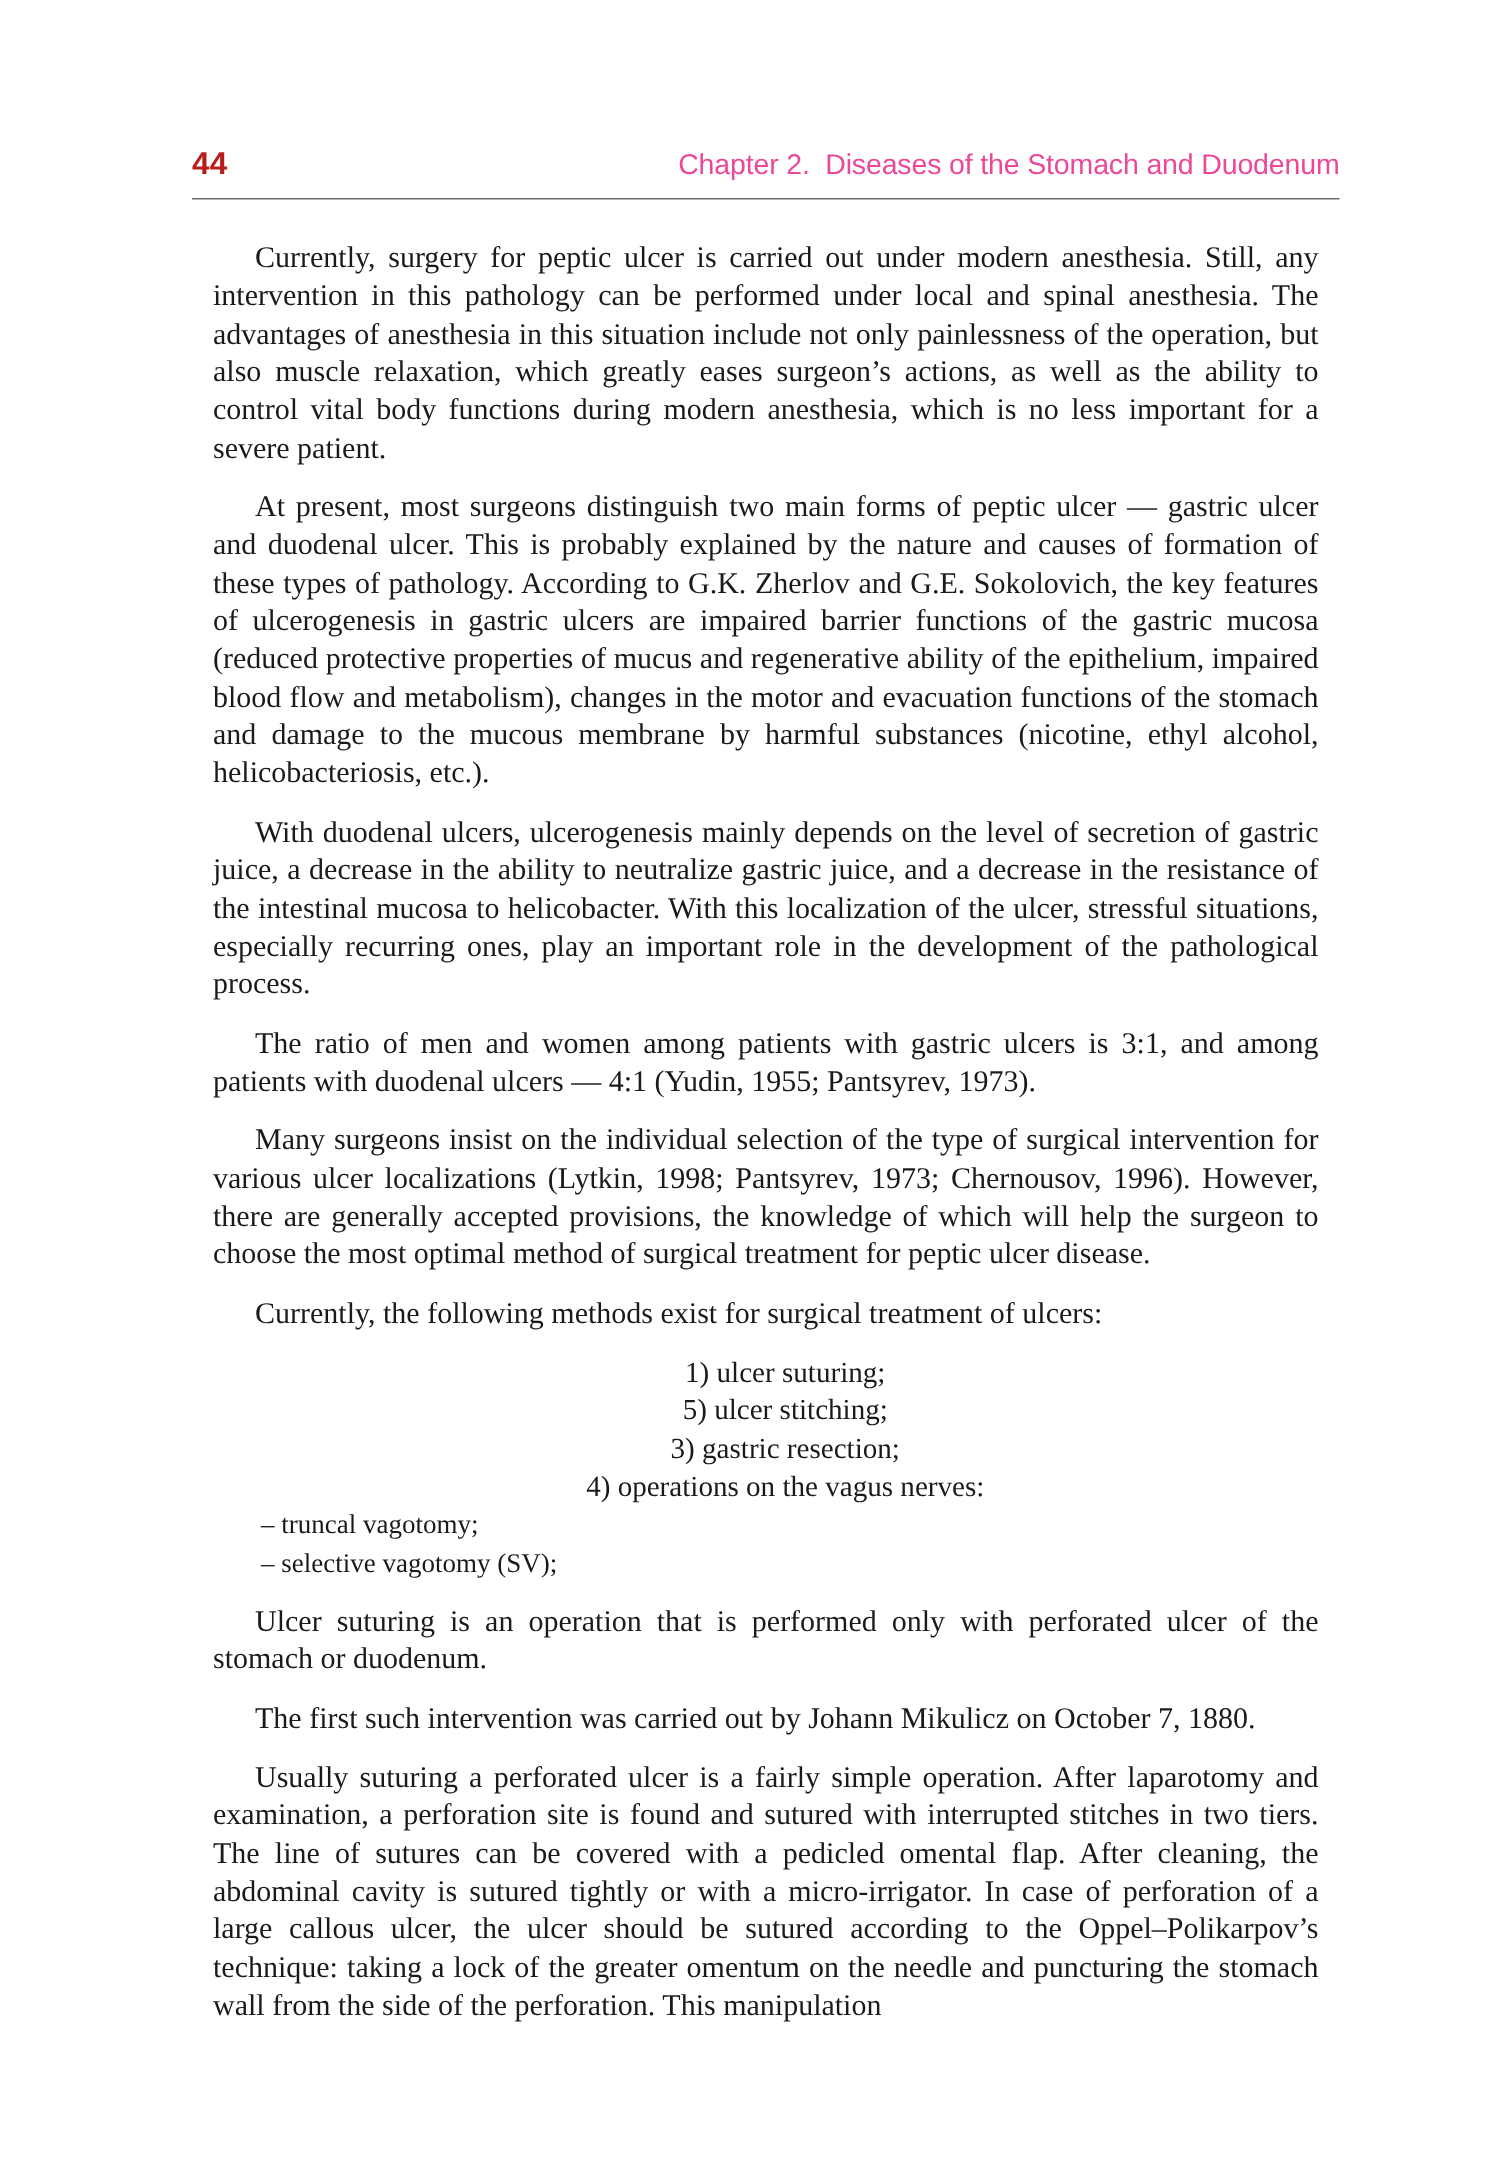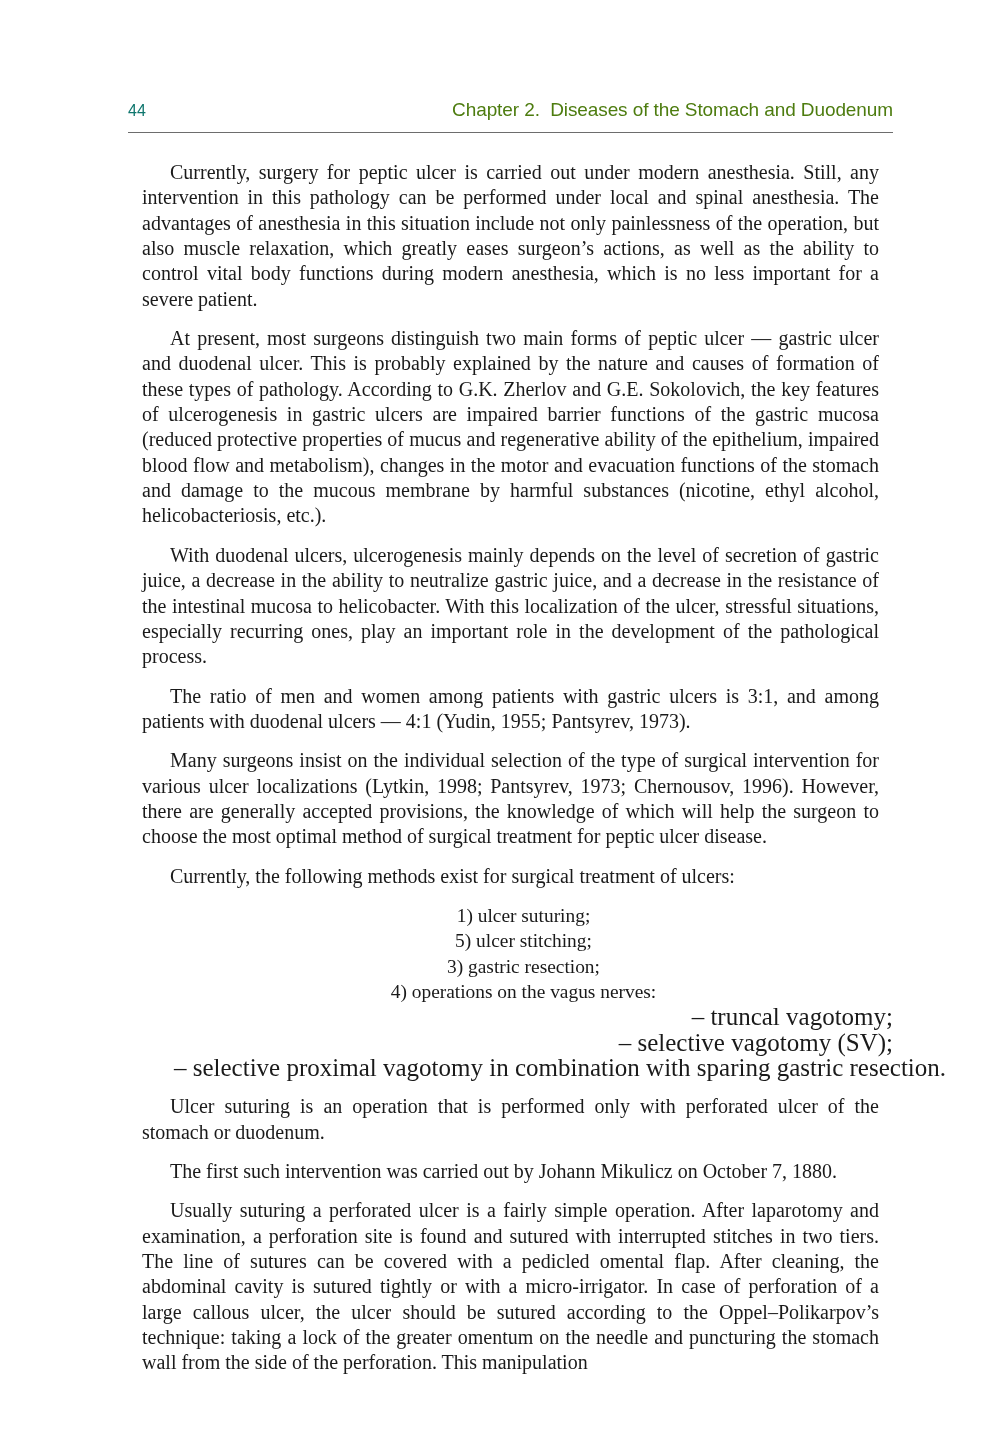--- a/index.html
+++ b/index.html
@@ -31,30 +31,30 @@
     left: 128px;
     top: 98px;
     width: 765px;
     height: 30px;
     display: flex;
     align-items: baseline;
     justify-content: space-between;
     font-family: "Liberation Sans", "DejaVu Sans", sans-serif;
   }
   .folio {
-    font-size: 16px;
-    font-weight: normal;
+    font-size: 21px;
+    font-weight: bold;
     letter-spacing: 0.2px;
-    color: #0f766e;
+    color: #b91c1c;
     line-height: 24px;
   }
   .chapter-title {
     font-size: 19px;
     font-weight: normal;
-    color: #4d7c0f;
+    color: #ec4899;
     line-height: 24px;
     letter-spacing: -0.1px;
     white-space: pre;
   }
   .head-rule {
     position: absolute;
     left: 128px;
     top: 132px;
     width: 765px;
     height: 0;
@@ -90,23 +90,23 @@
   }
   li.num-item {
     font-size: 19.4px;
     line-height: 25.35px;
     text-align: center;
     padding-left: 26px;
     text-indent: 0;
     white-space: nowrap;
   }
   li.dash-item {
-    font-size: 25px;
+    font-size: 18px;
     line-height: 25.35px;
-    text-align: right;
+    text-align: left;
     padding-left: 46px;
     text-indent: 0;
     white-space: nowrap;
   }
 </style>
 </head>
 <body>
 
 <div class="page">
 
@@ -134,21 +134,20 @@
     <ol class="numbered">
       <li class="num-item">1) ulcer suturing;</li>
       <li class="num-item">5) ulcer stitching;</li>
       <li class="num-item">3) gastric resection;</li>
       <li class="num-item">4) operations on the vagus nerves:</li>
     </ol>
 
     <ul class="dashed">
       <li class="dash-item">– truncal vagotomy;</li>
       <li class="dash-item">– selective vagotomy (SV);</li>
-      <li class="dash-item">– selective proximal vagotomy in combination with sparing gastric resection.</li>
     </ul>
 
     <p class="para"><span class="it">Ulcer suturing</span><span> is an operation that is performed only with perforated ulcer of the stomach or duodenum.</span></p>
 
     <p class="para">The first such intervention was carried out by Johann Mikulicz on October 7, 1880.</p>
 
     <p class="para">Usually suturing a perforated ulcer is a fairly simple operation. After laparotomy and examination, a perforation site is found and sutured with interrupted stitches in two tiers. The line of sutures can be covered with a pedicled omental flap. After cleaning, the abdominal cavity is sutured tightly or with a micro-irrigator. In case of perforation of a large callous ulcer, the ulcer should be sutured according to the Oppel–Polikarpov’s technique: taking a lock of the greater omentum on the needle and puncturing the stomach wall from the side of the perforation. This manipulation</p>
 
   </div>
 </div>

